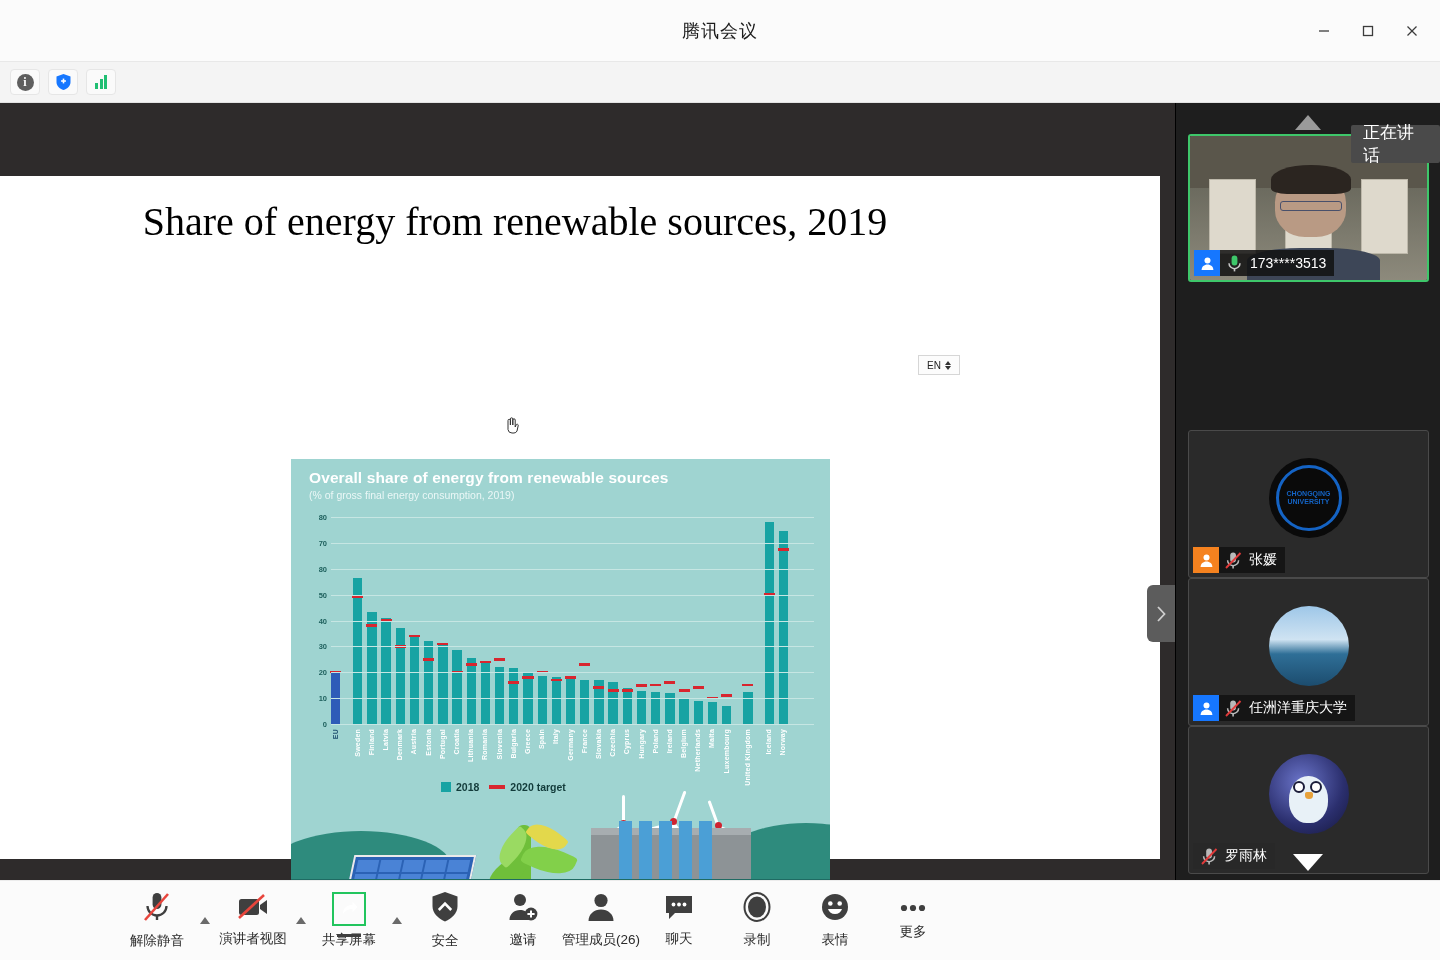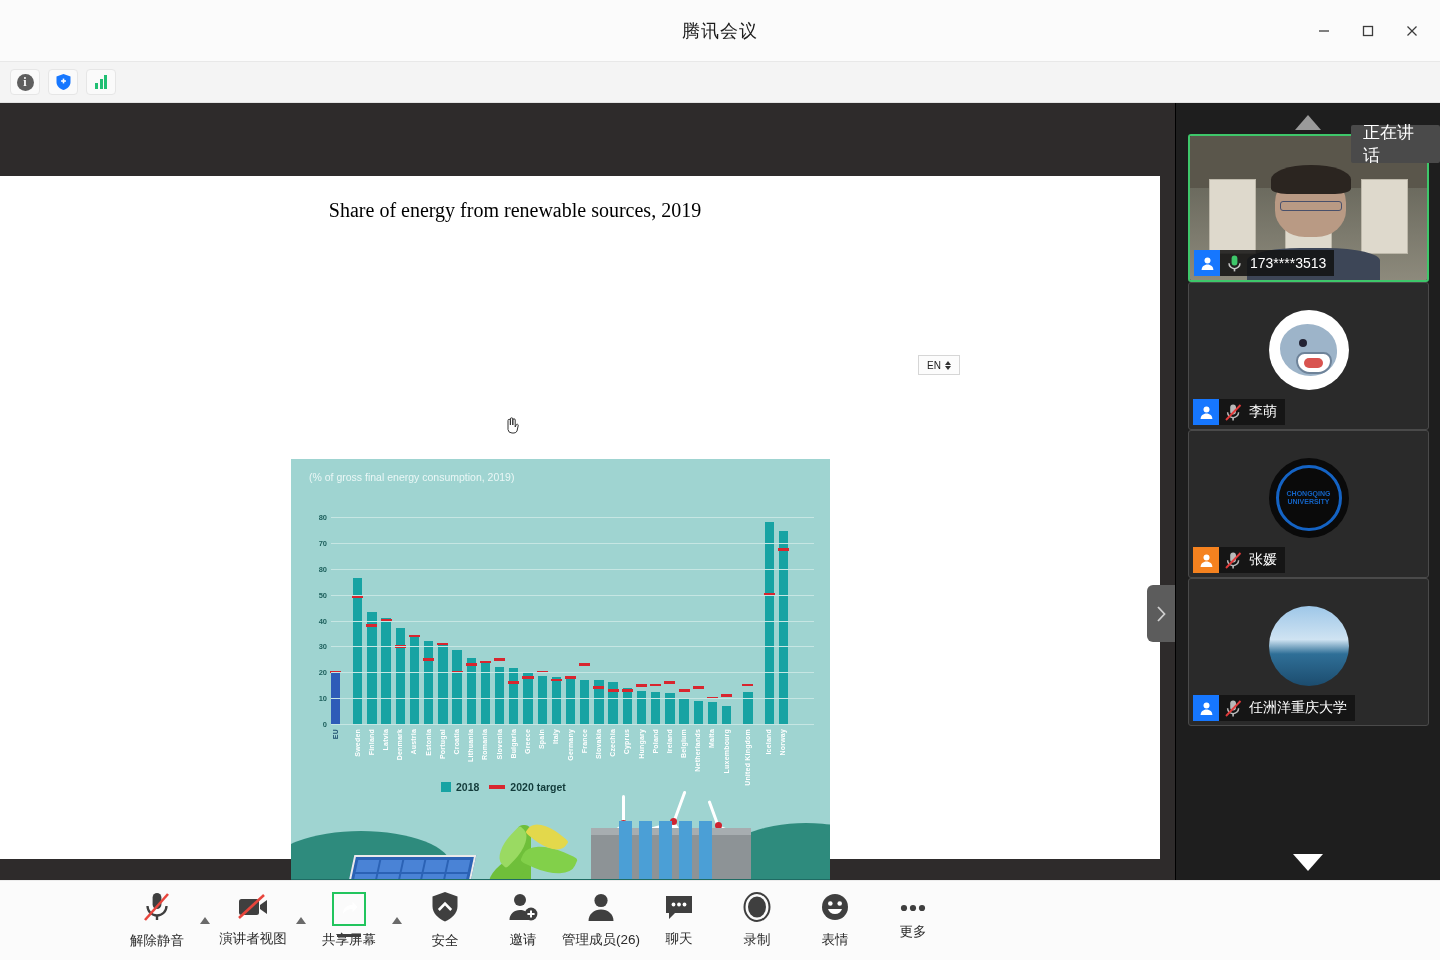--- a/index.html
+++ b/index.html
@@ -60,21 +60,21 @@
   
   .stage {
     position: absolute; left: 0; top: 103px; width: 1175px; height: 777px;
     background: #2e2b2b; overflow: hidden;
   }
   .slide {
     position: absolute; left: 0; top: 73px; width: 1160px; height: 683px; background: #fff;
   }
   .slide-title {
     position: absolute; left: 0; top: 22px; width: 1030px; text-align: center;
-    font-family: "Liberation Serif", serif; font-size: 20px; color: #000; line-height: 1.2;
+    font-family: "Liberation Serif", serif; font-size: 40px; color: #000; line-height: 1.2;
   }
   .lang-box {
     position: absolute; left: 918px; top: 179px; width: 42px; height: 20px;
     border: 1px solid #d6d6d6; background: #fcfcfc;
     display: flex; align-items: center; justify-content: center; gap: 4px;
     font-size: 10px; color: #222; cursor: pointer;
   }
   .lang-arrows { display: flex; flex-direction: column; gap: 1px; }
   .lang-arrows span { display: block; width: 0; height: 0; border-left: 3px solid transparent; border-right: 3px solid transparent; }
   .lang-arrows .up { border-bottom: 4px solid #333; }
@@ -286,20 +286,21 @@
       </div>
 
       <div class="hand-cursor">
         <svg width="16" height="18" viewBox="0 0 16 18">
             <path d="M4 11 V4.5a1.2 1.2 0 0 1 2.4 0V9 V3a1.2 1.2 0 0 1 2.4 0v6 V4a1.2 1.2 0 0 1 2.4 0v7 l1-2.2a1.1 1.1 0 0 1 2 .9L13 15a3.4 3.4 0 0 1-3 2H8a4 4 0 0 1-4-3.4z" fill="#fff" stroke="#333" stroke-width="1"></path>
           </svg>
       </div>
 
       <div class="figure">
         <div class="fig-head">
+          <div class="fig-title">Overall share of energy from renewable sources</div>
           <div class="fig-sub">(% of gross final energy consumption, 2019)</div>
         </div>
 
         <div class="plot" id="plot">
           <div class="bars-area" id="barsArea">
               <div class="bar-wrap" style="left: 0px; width: 9.36708px; height: 50.9738px;">
                 <div class="bar eu" style="height: 50.9738px;"></div>
                 <div class="target" style="bottom: 50.55px;"></div>
               </div>
               <div class="bar-wrap" style="left: 21.9984px; width: 9.36708px; height: 145.935px;">
@@ -583,45 +584,20 @@
             <span class="mic-cell">
               <svg width="17" height="19" viewBox="0 0 17 19">
                 <rect x="5.6" y="1.5" width="5.8" height="10" rx="2.9" fill="#3ec76a"></rect>
                 <path d="M3 9.2a5.5 5.5 0 0 0 11 0" fill="none" stroke="#c9c9c9" stroke-width="1.5"></path>
                 <line x1="8.5" y1="14.6" x2="8.5" y2="17.4" stroke="#c9c9c9" stroke-width="1.6"></line>
               </svg>
             </span>
             <span class="p-nametext">173****3513</span>
           </div>
         </div>
-        <div class="p-tile" style="top: 148px;">
-          <div class="p-avatar av-shark">
-            <div class="body"></div>
-            <div class="mouth"></div>
-            <div class="tongue"></div>
-            <div class="eye"></div>
-          </div>
-          <div class="p-name">
-            <span class="av-badge blue">
-              <svg width="15" height="15" viewBox="0 0 15 15">
-                <circle cx="7.5" cy="4.4" r="3" fill="#fff"></circle>
-                <path d="M1.6 14c0-3.4 2.6-5.6 5.9-5.6S13.4 10.6 13.4 14z" fill="#fff"></path>
-              </svg>
-            </span>
-            <span class="mic-cell">
-              <svg width="19" height="19" viewBox="0 0 19 19">
-                <rect x="6.2" y="1.5" width="5.8" height="10" rx="2.9" fill="#b9b9b9"></rect>
-                <path d="M3.6 9.2a5.5 5.5 0 0 0 11 0" fill="none" stroke="#b9b9b9" stroke-width="1.5"></path>
-                <line x1="9.1" y1="14.6" x2="9.1" y2="17.4" stroke="#b9b9b9" stroke-width="1.6"></line>
-                <line x1="2" y1="17" x2="16.5" y2="2" stroke="#e23b3b" stroke-width="1.9"></line>
-              </svg>
-            </span>
-            <span class="p-nametext">李萌</span>
-          </div>
-        </div>
         <div class="p-tile" style="top: 444px;">
           <div class="p-avatar av-sea"></div>
           <div class="p-name">
             <span class="av-badge blue">
               <svg width="15" height="15" viewBox="0 0 15 15">
                 <circle cx="7.5" cy="4.4" r="3" fill="#fff"></circle>
                 <path d="M1.6 14c0-3.4 2.6-5.6 5.9-5.6S13.4 10.6 13.4 14z" fill="#fff"></path>
               </svg>
             </span>
             <span class="mic-cell">
@@ -650,20 +626,39 @@
               <svg width="19" height="19" viewBox="0 0 19 19">
                 <rect x="6.2" y="1.5" width="5.8" height="10" rx="2.9" fill="#b9b9b9"></rect>
                 <path d="M3.6 9.2a5.5 5.5 0 0 0 11 0" fill="none" stroke="#b9b9b9" stroke-width="1.5"></path>
                 <line x1="9.1" y1="14.6" x2="9.1" y2="17.4" stroke="#b9b9b9" stroke-width="1.6"></line>
                 <line x1="2" y1="17" x2="16.5" y2="2" stroke="#e23b3b" stroke-width="1.9"></line>
               </svg>
             </span>
             <span class="p-nametext">张媛</span>
           </div>
         </div>
+        <div class="p-tile" style="top: 592px;">
+          <div class="p-avatar av-owl">
+            <div class="o-body"></div>
+            <div class="o-eye l"></div>
+            <div class="o-eye r"></div>
+            <div class="o-beak"></div>
+          </div>
+          <div class="p-name nobadge">
+            <span class="mic-cell">
+              <svg width="19" height="19" viewBox="0 0 19 19">
+                <rect x="6.2" y="1.5" width="5.8" height="10" rx="2.9" fill="#b9b9b9"></rect>
+                <path d="M3.6 9.2a5.5 5.5 0 0 0 11 0" fill="none" stroke="#b9b9b9" stroke-width="1.5"></path>
+                <line x1="9.1" y1="14.6" x2="9.1" y2="17.4" stroke="#b9b9b9" stroke-width="1.6"></line>
+                <line x1="2" y1="17" x2="16.5" y2="2" stroke="#e23b3b" stroke-width="1.9"></line>
+              </svg>
+            </span>
+            <span class="p-nametext">罗雨林</span>
+          </div>
+        </div>
       </div>
     <div class="rail-scroll-dn">
       <span class="tri-dn"></span>
     </div>
   </div>
   <div class="speaking-tip">正在讲话</div>
 
   <div class="bottombar">
     <div id="bbItems" style="display:flex;align-items:center;margin-left:118px;">
         <div class="bb-item">

